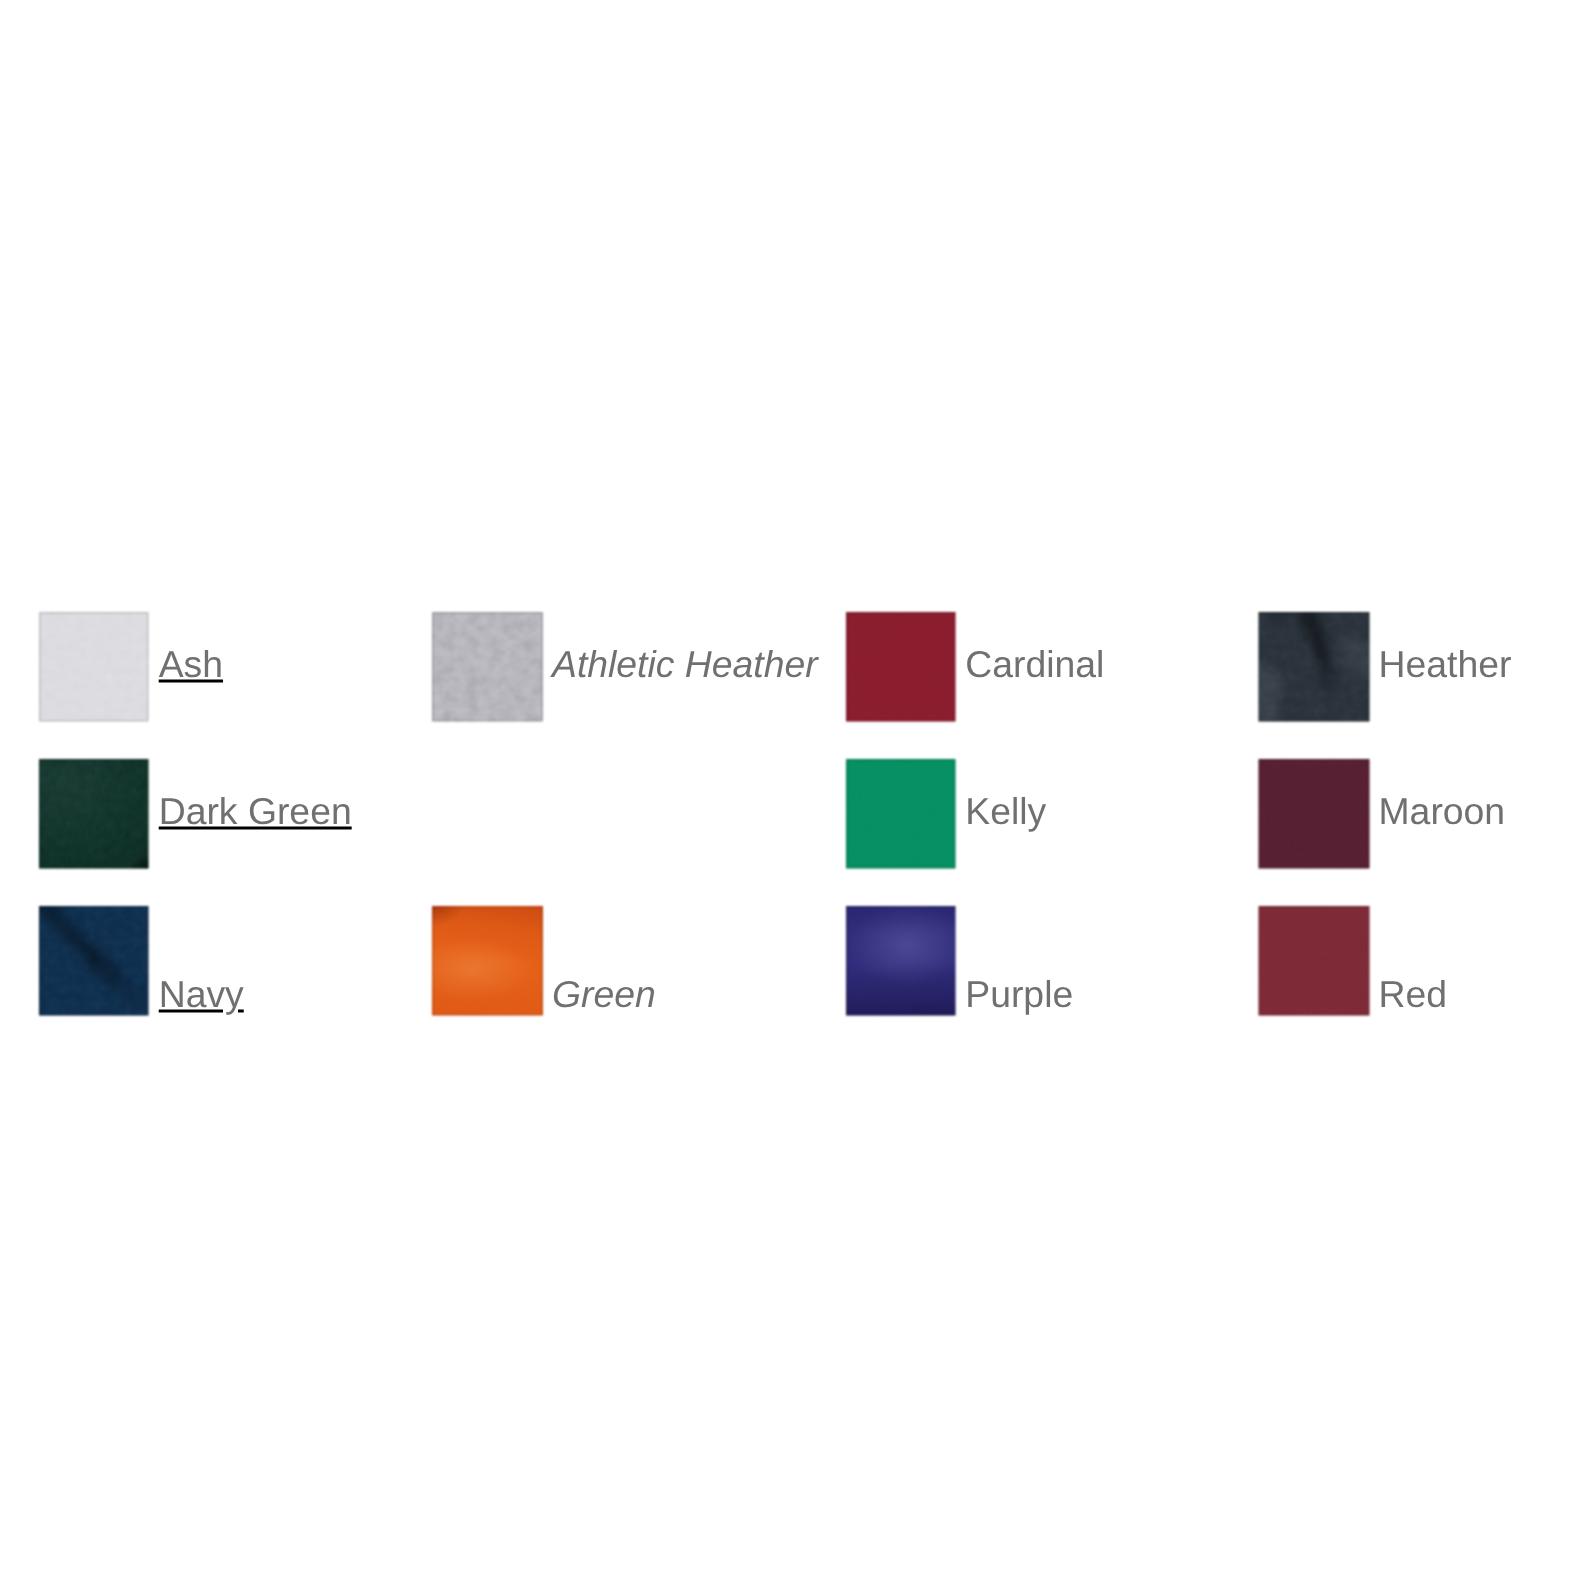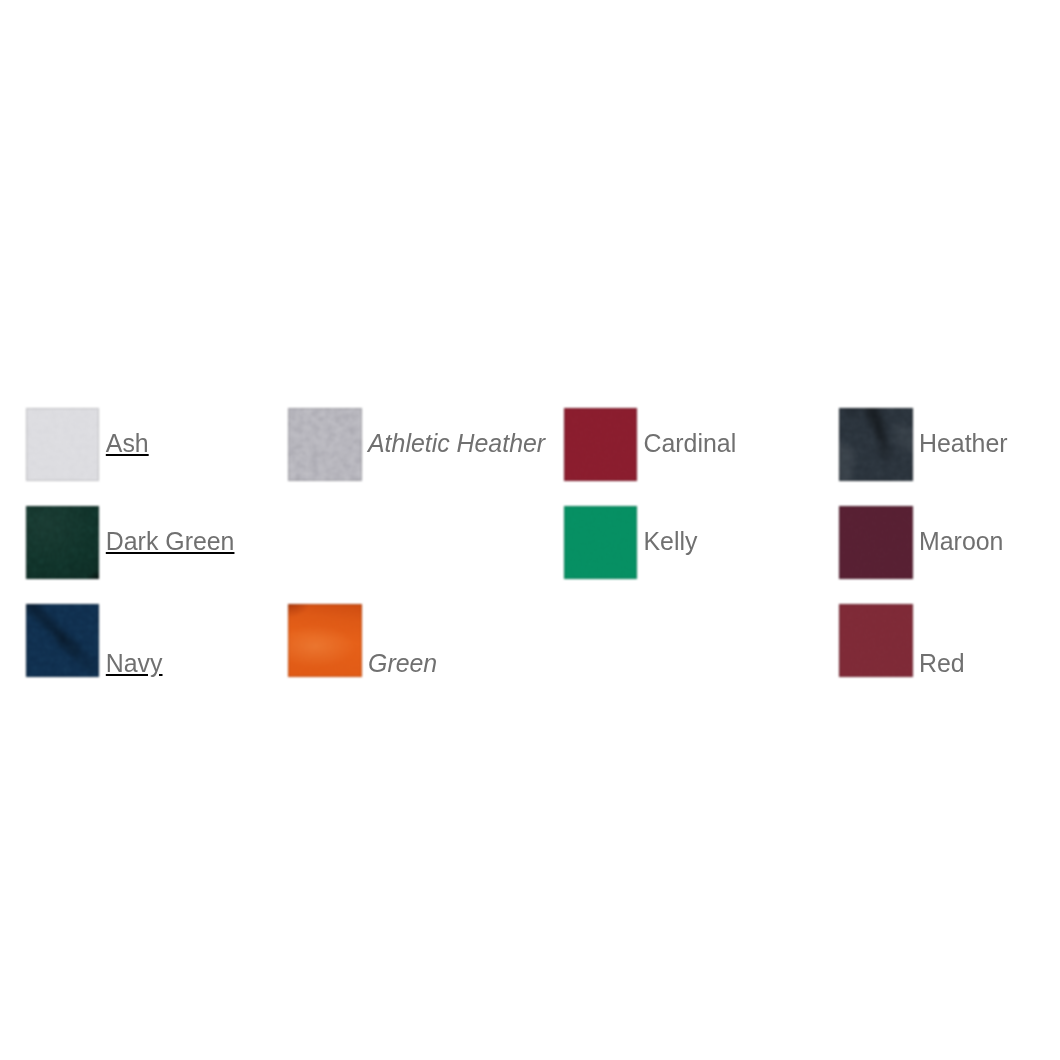--- a/index.html
+++ b/index.html
@@ -206,20 +206,29 @@
   <div class="swatch-item r2 c1">
     <div class="swatch-chip blur-wrap" style="background: rgb(230, 96, 24);">
         <div class="chip-tex" style="mix-blend-mode:soft-light;filter:url(#f-noise-grain);opacity:.12"></div>
         <div class="chip-tex" style="background:radial-gradient(70% 36% at 36% 58%, rgba(255,186,116,.26), rgba(255,186,116,0) 80%)"></div>
         <div class="chip-tex" style="background:linear-gradient(188deg, rgba(150,28,0,.30) 0%, rgba(150,28,0,.10) 22%, rgba(150,28,0,0) 48%, rgba(170,40,0,.10) 100%)"></div>
         <div class="chip-tex" style="background:radial-gradient(34% 26% at 2% -2%, rgba(110,18,0,.42), rgba(110,18,0,0) 80%)"></div>
       <div class="chip-rim"></div>
     </div>
     <div class="swatch-label">Green</div>
   </div>
+  <div class="swatch-item r2 c2">
+    <div class="swatch-chip blur-wrap" style="background: rgb(48, 45, 124);">
+        <div class="chip-tex" style="mix-blend-mode:soft-light;filter:url(#f-noise-grain);opacity:.12"></div>
+        <div class="chip-tex" style="background:radial-gradient(68% 48% at 56% 36%, rgba(170,166,235,.22), rgba(170,166,235,0) 80%)"></div>
+        <div class="chip-tex" style="background:linear-gradient(178deg, rgba(8,4,40,.14) 0%, rgba(8,4,40,0) 26%, rgba(8,4,40,0) 52%, rgba(8,4,40,.30) 88%, rgba(8,4,40,.46) 100%)"></div>
+      <div class="chip-rim"></div>
+    </div>
+    <div class="swatch-label">Purple</div>
+  </div>
   <div class="swatch-item r2 c3">
     <div class="swatch-chip blur-wrap" style="background: rgb(127, 42, 55);">
         <div class="chip-tex" style="mix-blend-mode:soft-light;filter:url(#f-noise-grain);opacity:.16"></div>
       <div class="chip-rim"></div>
     </div>
     <div class="swatch-label">Red</div>
   </div>
 </div>
 
 </body></html>

